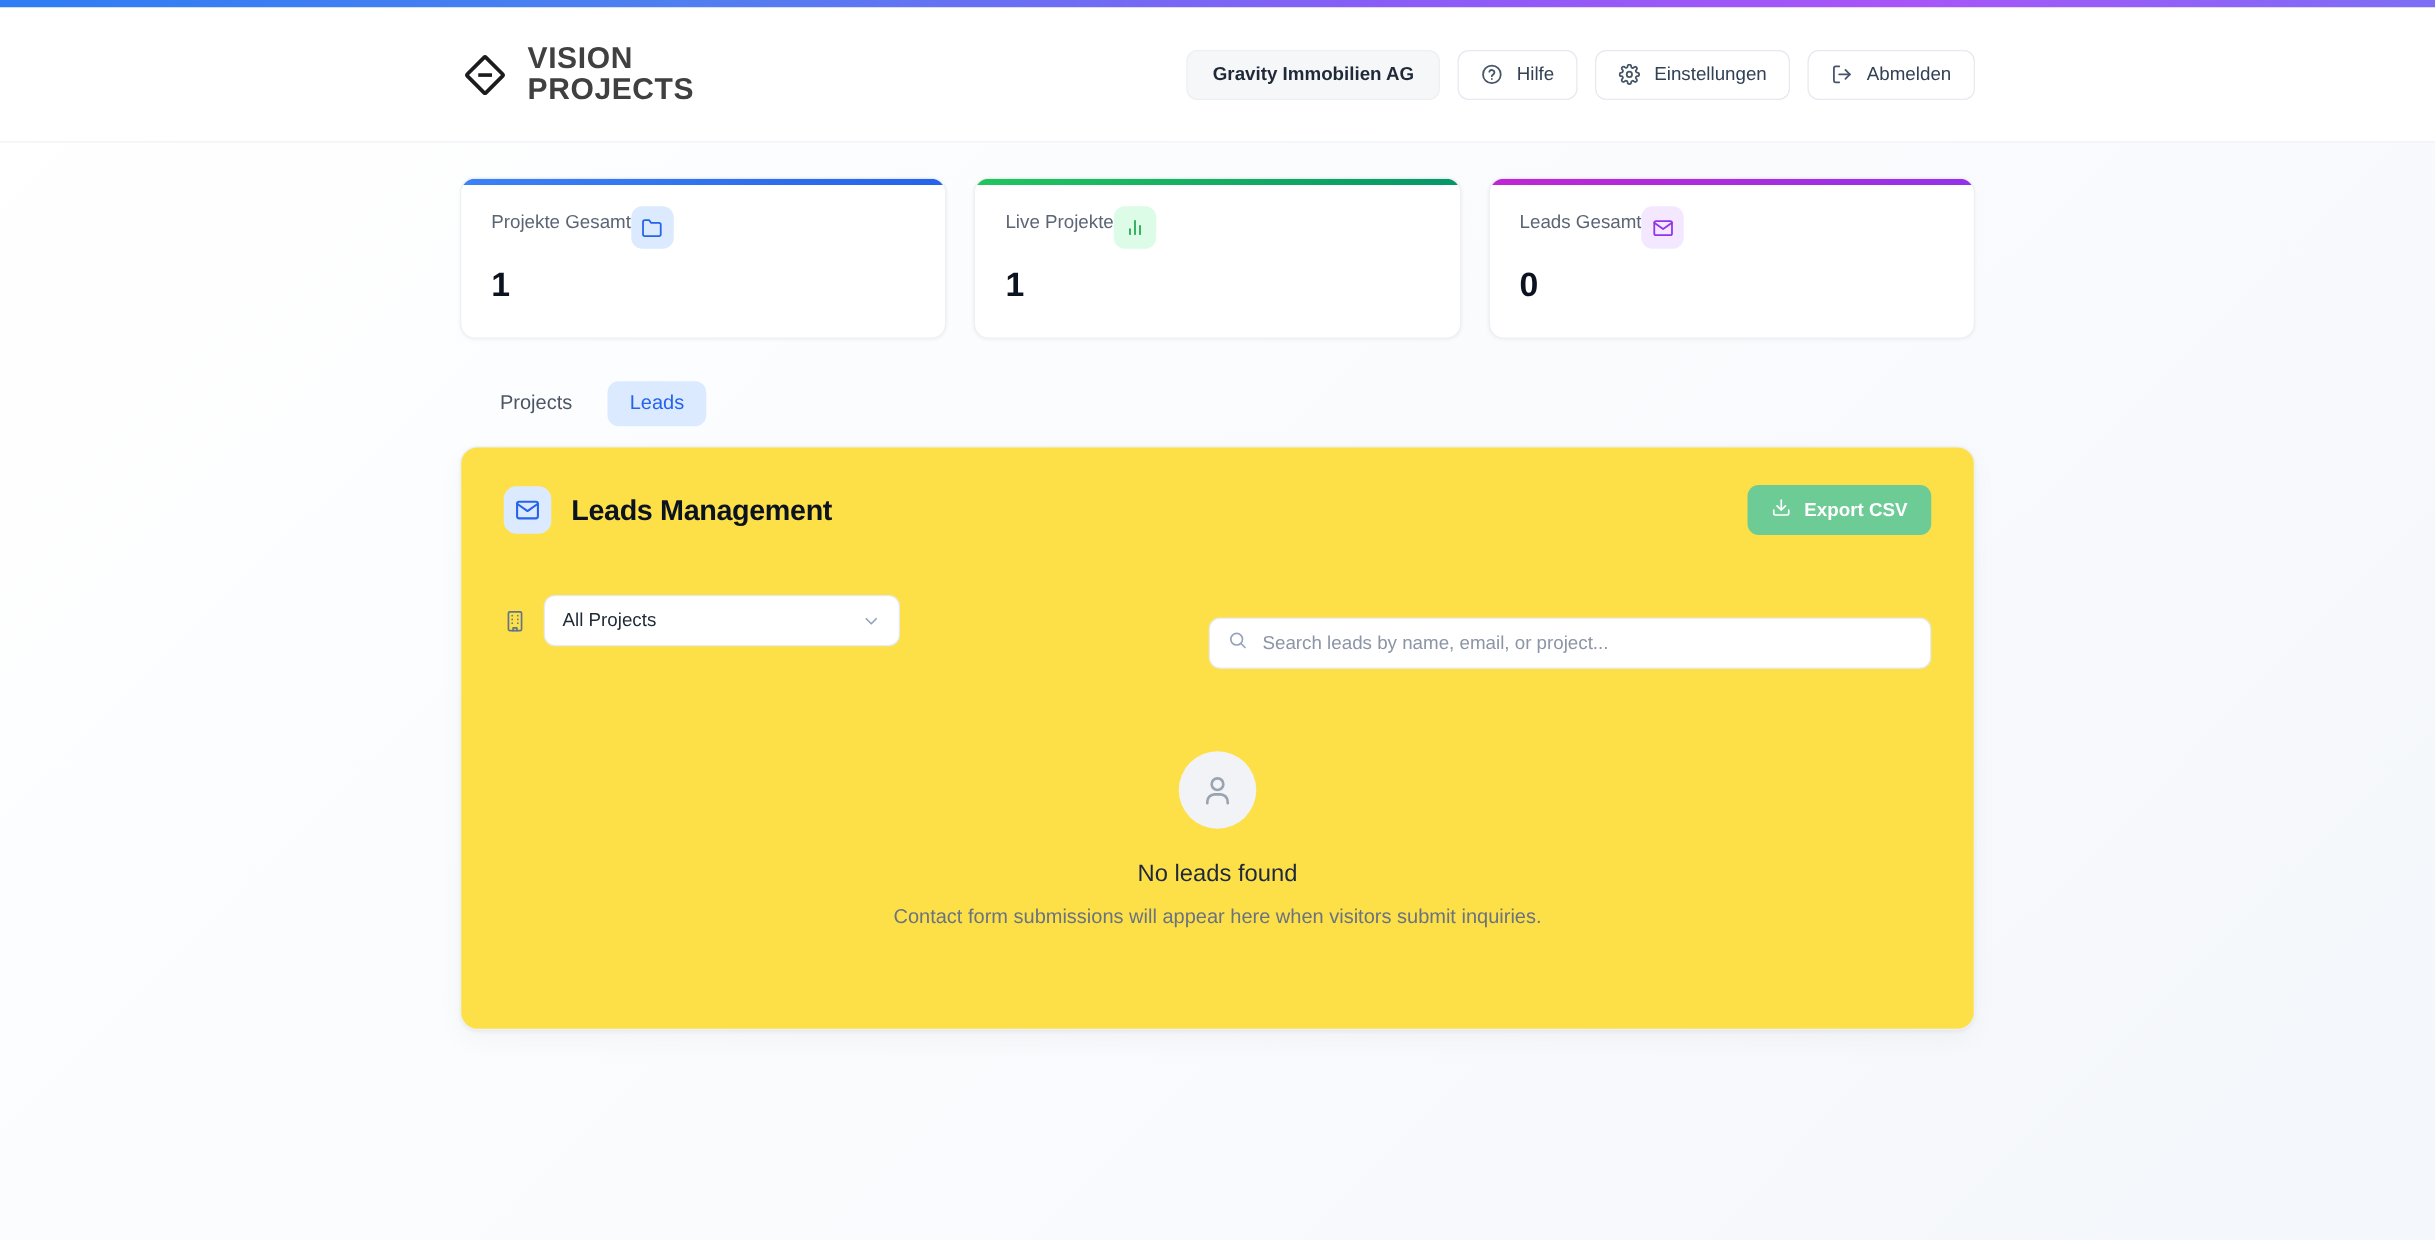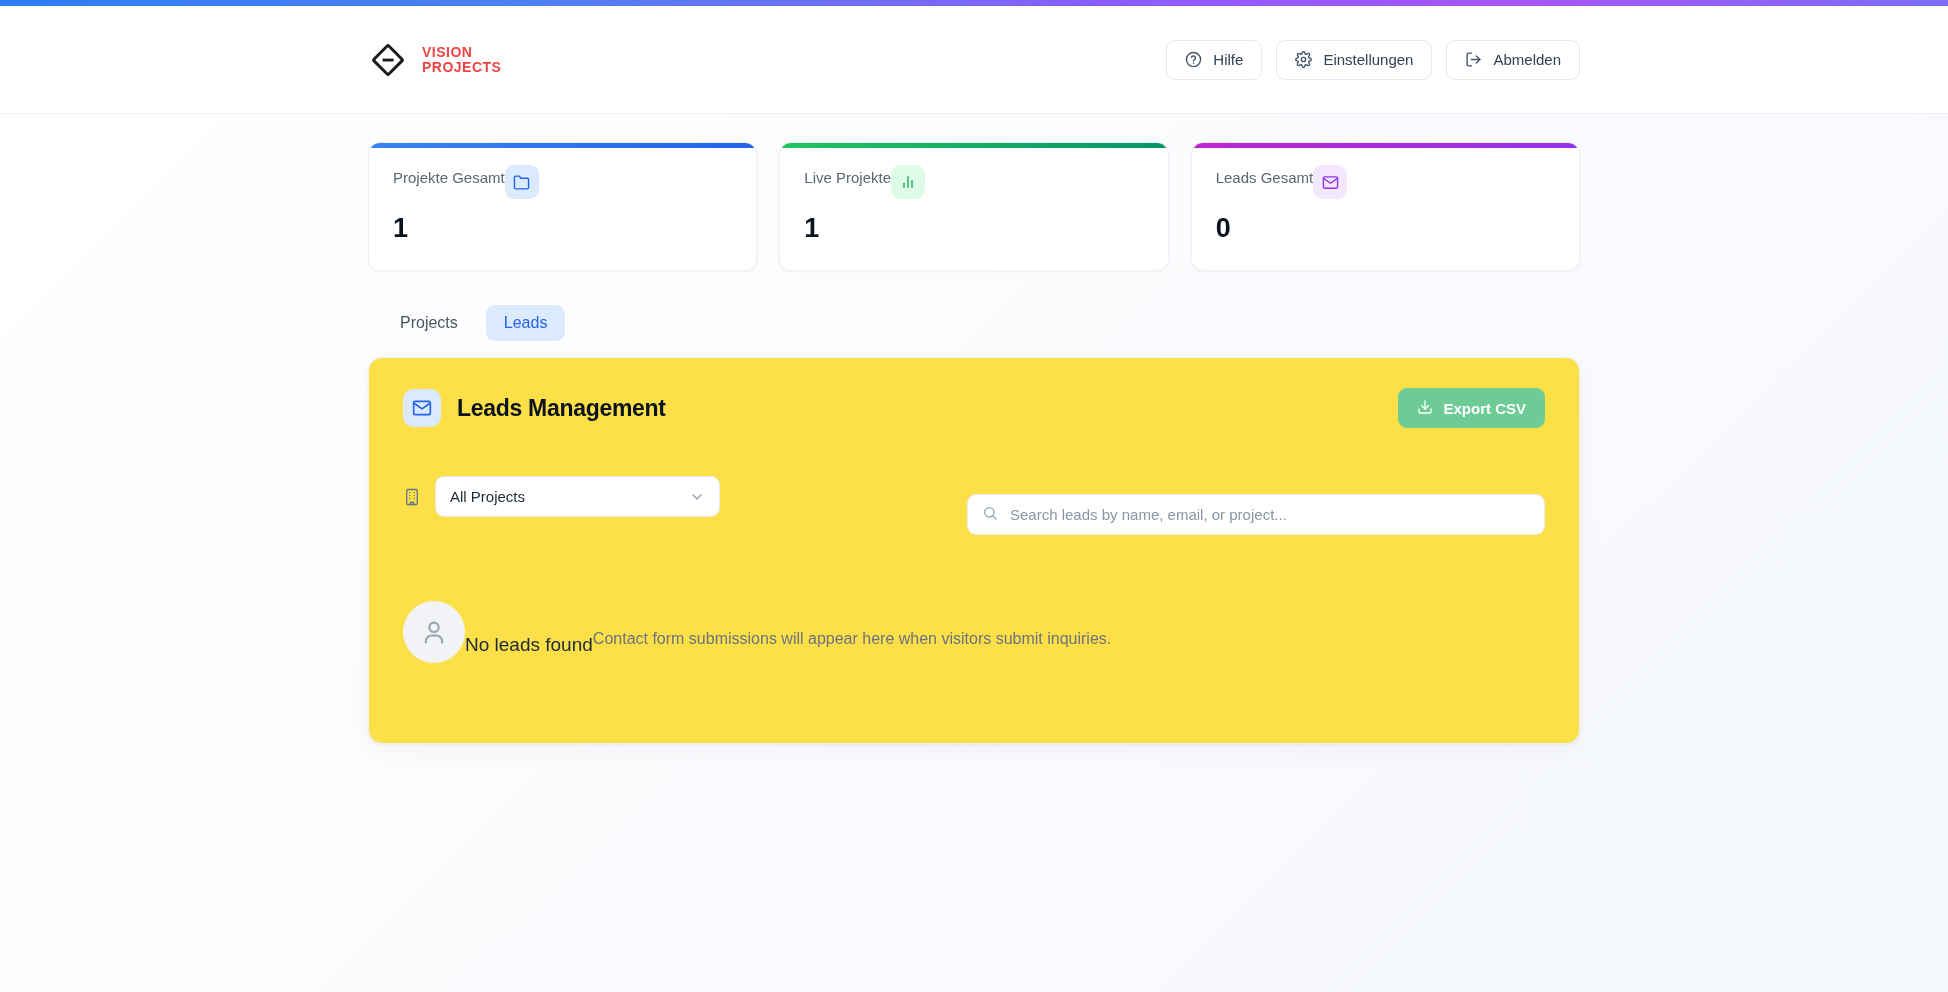--- a/index.html
+++ b/index.html
@@ -41,24 +41,24 @@
     width: 40px; height: 40px;
     flex: 0 0 40px;
     position: relative;
   }
   .brand-words {
     display: flex;
     flex-direction: column;
     line-height: 1.04;
   }
   .brand-words span {
-    font-size: 14px;
+    font-size: 24px;
     font-weight: 700;
     letter-spacing: 0.5px;
-    color: #ef4444;
+    color: #404040;
   }
 
   .header-actions {
     margin-left: auto;
     display: flex;
     align-items: center;
     gap: 14px;
   }
   .hbtn {
     display: flex;
@@ -257,21 +257,21 @@
     color: #1f2937;
     background: transparent;
     width: 100%;
   }
   .search-box input::placeholder { color: #8b95a5; }
 
   
   .empty {
     padding: 66px 0 40px 0;
     display: flex;
-    flex-direction: row;
+    flex-direction: column;
     align-items: center;
   }
   .empty-avatar {
     width: 62px; height: 62px;
     border-radius: 50%;
     background: #f1f3f6;
     display: flex;
     align-items: center;
     justify-content: center;
   }
@@ -299,20 +299,21 @@
         <rect x="14.6" y="18.6" width="11" height="2.9" fill="#1c1c1e"></rect>
       </svg>
     </div>
     <div class="brand-words">
       <span>VISION</span>
       <span>PROJECTS</span>
     </div>
   </div>
 
   <div class="header-actions">
+    <button class="hbtn org">Gravity Immobilien AG</button>
 
     <button class="hbtn">
       <span>
         <svg width="17" height="17" viewBox="0 0 24 24" fill="none" stroke="#475569" stroke-width="2" stroke-linecap="round" stroke-linejoin="round">
           <circle cx="12" cy="12" r="10"></circle>
           <path d="M9.1 9a3 3 0 0 1 5.8 1c0 2-3 2.6-3 4"></path>
           <line x1="12" y1="17.2" x2="12" y2="17.3"></line>
         </svg>
       </span>
       <span>Hilfe</span>

